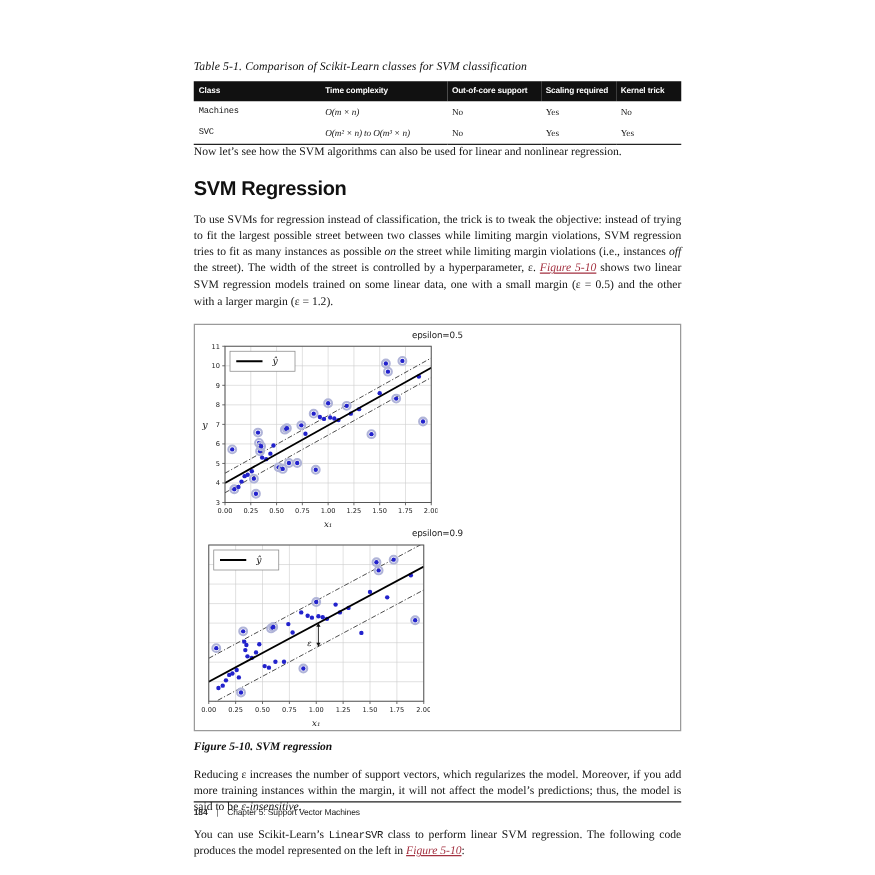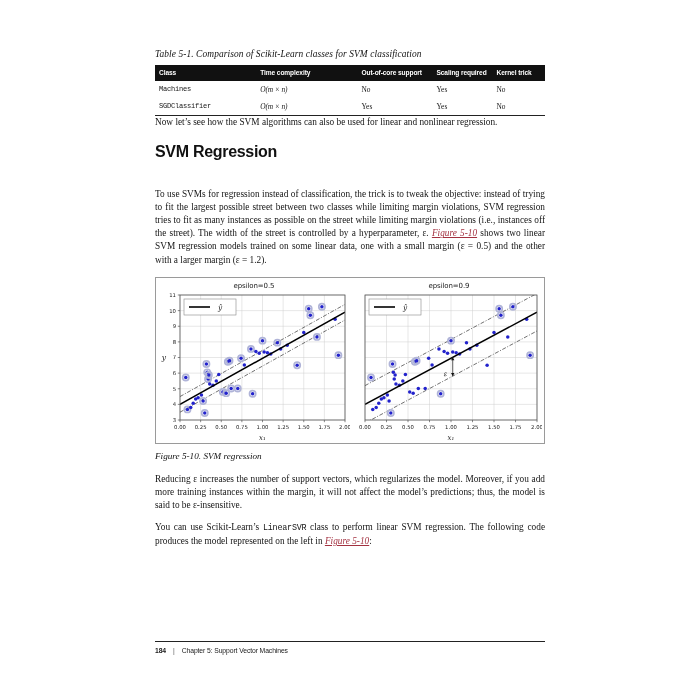--- a/index.html
+++ b/index.html
@@ -94,62 +94,63 @@
     color: #141414;
     letter-spacing: 0px;
     hyphens: auto;
   }
   p.body.tight { margin-bottom: 0; }
   .mono-in {
     font-family: "Liberation Mono", monospace;
     font-size: 8.4px;
     letter-spacing: -0.2px;
   }
-  .it { }
+  .it { font-style: italic; }
   .xref { color: #a33140; font-style: italic; }
 
   h2.section {
     font-family: "Liberation Sans", sans-serif;
     font-weight: bold;
     font-size: 16px;
-    margin: 14px 0 27px 0;
+    margin: 14px 0 9px 0;
     letter-spacing: -0.3px;
     color: #111;
   }
 
   
   .figure-box {
     border: 1px solid #9a9a9a;
     margin: 10px 0 7px 0;
     padding: 4px 2px 2px 2px;
     background: #fff;
     box-sizing: border-box;
   }
   .panels {
     display: flex;
-    flex-direction: row;
+    flex-direction: column;
     justify-content: space-between;
   }
   .panel { position: relative; }
   .panel-title {
     text-align: center;
     font-family: "DejaVu Sans", sans-serif;
     font-size: 7px;
     color: #1a1a1a;
     margin-bottom: 1px;
     letter-spacing: -0.1px;
   }
   .plot-wrap { position: relative; }
   svg.plot { display: block; }
   .fig-caption {
     font-family: "Liberation Serif", serif;
     font-style: italic;
     font-size: 9.2px;
     color: #111;
     margin-bottom: 12px;
+    font-weight: bold;
   }
 
   
   #footer {
     position: absolute;
     left: 155px;
     top: 641px;
     width: 390px;
   }
   #footer .rule {
@@ -194,25 +195,25 @@
       </thead>
       <tbody>
         <tr>
           <td class="mono">Machines</td>
           <td class="cx">O(m × n)</td>
           <td>No</td>
           <td>Yes</td>
           <td>No</td>
         </tr>
         <tr>
-          <td class="mono">SGDClassifier</td>
-          <td class="cx">O(m × n)</td>
+          <td class="mono">SVC</td>
+          <td class="cx">O(m² × n) to O(m³ × n)</td>
+          <td>No</td>
           <td>Yes</td>
           <td>Yes</td>
-          <td>No</td>
         </tr>
       </tbody>
     </table>
 
     <p class="body" style="margin-top:0">Now let’s see how the SVM algorithms can also be used for linear and nonlinear regression.</p>
 
     <h2 class="section">SVM Regression</h2>
 
     <p class="body"><span>To use SVMs for regression instead of classification, the trick is to tweak the objective: instead of trying to fit the largest possible street between two classes while limiting margin violations, SVM regression tries to fit as many instances as possible </span><span class="it">on</span><span> the street while limiting margin violations (i.e., instances </span><span class="it">off</span><span> the street). The width of the street is controlled by a hyperparameter, ε. </span><a class="xref" href="#">Figure 5-10</a><span> shows two linear SVM regression models trained on some linear data, one with a small margin (ε = 0.5) and the other with a larger margin (ε = 1.2).</span></p>
 

